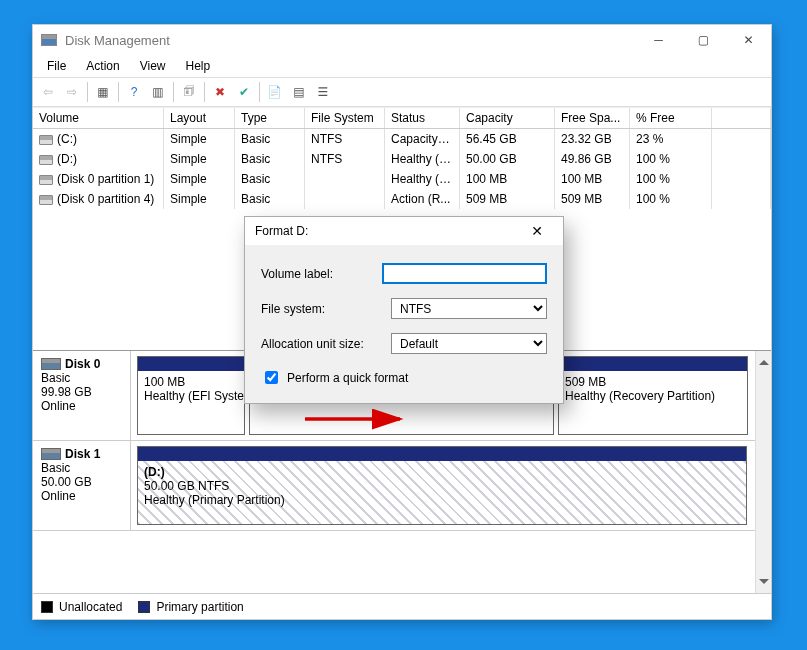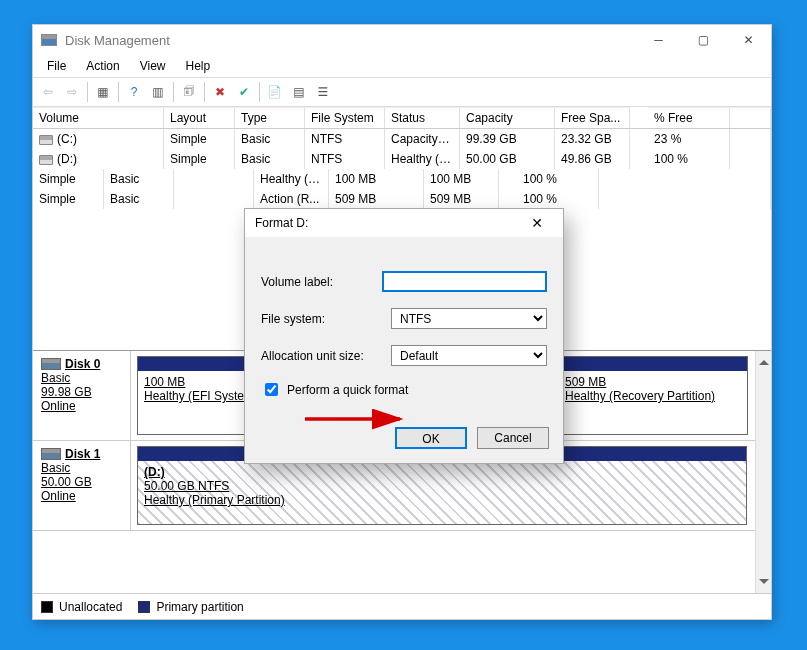--- a/index.html
+++ b/index.html
@@ -12,46 +12,46 @@
 .menubar { height: 22px; display: flex; align-items: center; padding-left: 6px; gap: 4px; }
 .menubar span { padding: 2px 8px; }
 .toolbar { height: 30px; border-top: 1px solid #ddd; border-bottom: 1px solid #ddd; display: flex; align-items: center; padding-left: 4px; gap: 2px; }
 .tbtn { width: 22px; height: 22px; display: flex; align-items: center; justify-content: center; color: #555; }
 .tbtn.disabled { opacity: 0.45; }
 .tbsep { width:1px; height:20px; background:#ccc; margin:0 2px; }
 .list-header { display: flex; border-bottom: 1px solid #ccc; }
 .list-header .col, .row .col { padding: 3px 6px; border-right: 1px solid #e0e0e0; overflow: hidden; white-space: nowrap; text-overflow: ellipsis; }
 .list-header .col { background: #fff; border-top: 1px solid #eee; }
 .row { display: flex; }
-.c-vol { width: 131px; } .c-lay { width: 71px; } .c-type { width: 70px; } .c-fs { width: 80px; } .c-stat { width: 75px; } .c-cap { width: 95px; } .c-free { width: 75px; } .c-pfree { width: 82px; margin-left: 18px; } .c-ext { flex:1; }
+.c-vol { width: 131px; } .c-lay { width: 71px; } .c-type { width: 70px; } .c-fs { width: 80px; } .c-stat { width: 75px; } .c-cap { width: 95px; } .c-free { width: 75px; } .c-pfree { width: 82px; } .c-ext { flex:1; }
 .volicon { display:inline-block; width:14px; height:10px; background:linear-gradient(#aaa 45%,#ddd 45%); border:1px solid #888; border-radius:1px; vertical-align:-2px; margin-right:4px;}
 .list-body { flex: 0 0 222px; overflow: auto; border-bottom: 1px solid #999; }
 .graphic-area { flex: 1; overflow: auto; padding: 0; }
 .disk-row { display: flex; border-bottom: 1px solid #ccc; height: 90px; }
 .disk-label { width: 98px; border-right: 1px solid #ccc; padding: 6px 8px; position:relative;}
 .disk-label .diskicon { display:inline-block; width:20px; height:12px; background:linear-gradient(#999 45%,#6080a0 45%); border:1px solid #666; margin-right:4px; vertical-align:-2px;}
 .disk-parts { flex: 1; padding: 5px 6px; display: flex; gap: 4px; position:relative;}
 .part { border: 1px solid #666; background: #fff; display: flex; flex-direction: column; position:relative;}
 .part .stripe { height: 14px; background: #1c2a7a; }
 .part .pbody { padding: 4px 6px; flex:1; white-space: nowrap; overflow:hidden;}
 .part.hatched .pbody { background-image: repeating-linear-gradient(45deg, #d0d0d8 0 2px, #fff 2px 8px); }
 .scrolltrack { width:16px; background:#f0f0f0; border-left:1px solid #ddd; position:relative;}
 .scrolltrack::before, .scrolltrack::after { content:""; position:absolute; left:3px; width:0;height:0; border:5px solid transparent;}
 .scrolltrack::before { top:4px; border-bottom-color:#666;}
 .scrolltrack::after { bottom:4px; border-top-color:#666;}
 .legend { height: 26px; border-top: 1px solid #ccc; display:flex; align-items:center; padding-left:8px; gap:16px;}
 .swatch { display:inline-block; width:12px; height:12px; vertical-align:-2px; margin-right:6px; border:1px solid #333;}
 .sw-unalloc { background:#000; } .sw-primary { background:#1c2a7a; }
 
-.dialog { position:absolute; left:244px; top:208px; width:320px; background:#f0f0f0; border:1px solid #aaa; box-shadow:6px 10px 20px rgba(0,0,0,0.3); z-index:10;}
+.dialog { position:absolute; left:244px; top:216px; width:320px; background:#f0f0f0; border:1px solid #aaa; box-shadow:6px 10px 20px rgba(0,0,0,0.3); z-index:10;}
 .dialog .dtitle { height:28px; display:flex; align-items:center; padding:0 6px; background:#fff;}
 .dialog .dtitle span { flex:1; padding-left:4px;}
 .dclose { width:40px; text-align:center; font-size:14px; font-weight:300;}
 .dbody { padding:18px 16px 10px 16px;}
-.drow { display:flex; align-items:center; margin-bottom:14px;margin-top:16px;}
+.drow { display:flex; align-items:center; margin-bottom:14px;}
 .drow label { width:130px;}
 .drow input[type=text], .drow select { flex:1; height:21px; border:1px solid #888; padding:0 4px; background:#fff;}
 .drow input.focused { border-color:#0078d7; box-shadow:0 0 0 1px #0078d7 inset;}
 .dchk { display:flex; align-items:center; gap:6px; margin-bottom:6px;}
 .dactions { display:flex; justify-content:flex-end; gap:10px; padding:12px 14px 14px 14px;}
 .dbtn { width:72px; height:22px; border:1px solid #888; background:#e6e6e6; text-align:center; line-height:20px;}
 .dbtn.default { border:2px solid #0078d7;}
 
 .arrow { position:absolute; left:305px; top:410px; z-index:20;}
 .arrow svg { overflow:visible;}
@@ -103,59 +103,61 @@
     <div class="col c-pfree">% Free</div>
     <div class="col c-ext"></div>
   </div>
   <div class="list-body" id="vol-body">
       <div class="row">
         <div class="col c-vol"><span class="volicon"></span>(C:)</div>
         <div class="col c-lay">Simple</div>
         <div class="col c-type">Basic</div>
         <div class="col c-fs">NTFS</div>
         <div class="col c-stat">Capacity (B...</div>
-        <div class="col c-cap">99.39 GB</div>
+        <div class="col c-cap">56.45 GB</div>
         <div class="col c-free">23.32 GB</div>
         <div class="col c-pfree">23 %</div>
         <div class="col c-ext"></div>
       </div>
       <div class="row">
         <div class="col c-vol"><span class="volicon"></span>(D:)</div>
         <div class="col c-lay">Simple</div>
         <div class="col c-type">Basic</div>
         <div class="col c-fs">NTFS</div>
         <div class="col c-stat">Healthy (P...</div>
         <div class="col c-cap">50.00 GB</div>
         <div class="col c-free">49.86 GB</div>
         <div class="col c-pfree">100 %</div>
         <div class="col c-ext"></div>
       </div>
       <div class="row">
+        <div class="col c-vol"><span class="volicon"></span>(Disk 0 partition 1)</div>
         <div class="col c-lay">Simple</div>
         <div class="col c-type">Basic</div>
         <div class="col c-fs"></div>
         <div class="col c-stat">Healthy (E...</div>
         <div class="col c-cap">100 MB</div>
         <div class="col c-free">100 MB</div>
         <div class="col c-pfree">100 %</div>
         <div class="col c-ext"></div>
       </div>
       <div class="row">
+        <div class="col c-vol"><span class="volicon"></span>(Disk 0 partition 4)</div>
         <div class="col c-lay">Simple</div>
         <div class="col c-type">Basic</div>
         <div class="col c-fs"></div>
         <div class="col c-stat">Action (R...</div>
         <div class="col c-cap">509 MB</div>
         <div class="col c-free">509 MB</div>
         <div class="col c-pfree">100 %</div>
         <div class="col c-ext"></div>
       </div>
     </div>
 
-  <div style="display:flex; flex:1; min-height:0;text-decoration:underline;">
+  <div style="display:flex; flex:1; min-height:0;">
     <div class="graphic-area" id="disk-area">
         <div class="disk-row">
           <div class="disk-label">
             <div><span class="diskicon"></span><b>Disk 0</b></div>
             <div>Basic</div>
             <div>99.98 GB</div>
             <div>Online</div>
           </div>
           <div class="disk-parts">
             <div class="part" style="width: 108px;">
@@ -211,24 +213,20 @@
       <select><option>NTFS</option></select>
     </div>
     <div class="drow">
       <label>Allocation unit size:</label>
       <select><option>Default</option></select>
     </div>
     <div class="dchk">
       <input type="checkbox" checked="" style="">
       <label>Perform a quick format</label>
     </div>
-  </div>
-  <div class="dactions">
-    <div class="dbtn default">OK</div>
-    <div class="dbtn">Cancel</div>
   </div>
 </div>
 
 <div class="arrow">
   <svg width="110" height="18">
       <defs>
         <marker id="ah" markerWidth="10" markerHeight="10" refX="8" refY="3" orient="auto">
           <path d="M0,0 L9,3 L0,6 Z" fill="#d70000"></path>
         </marker>
       </defs>

